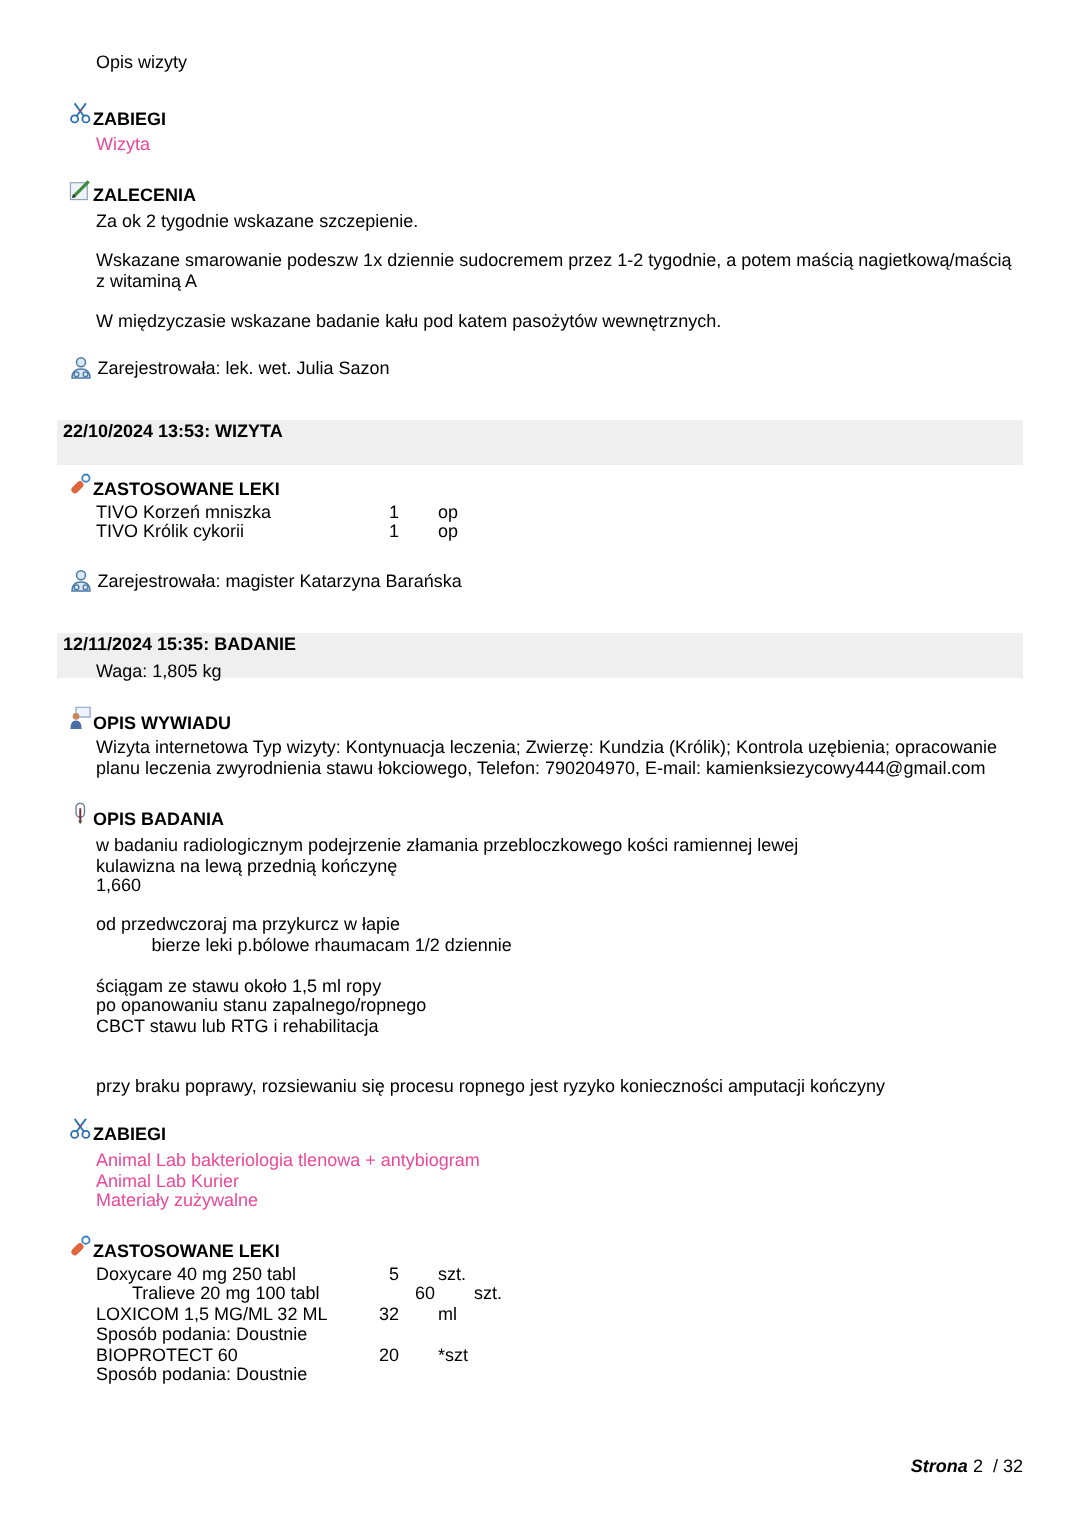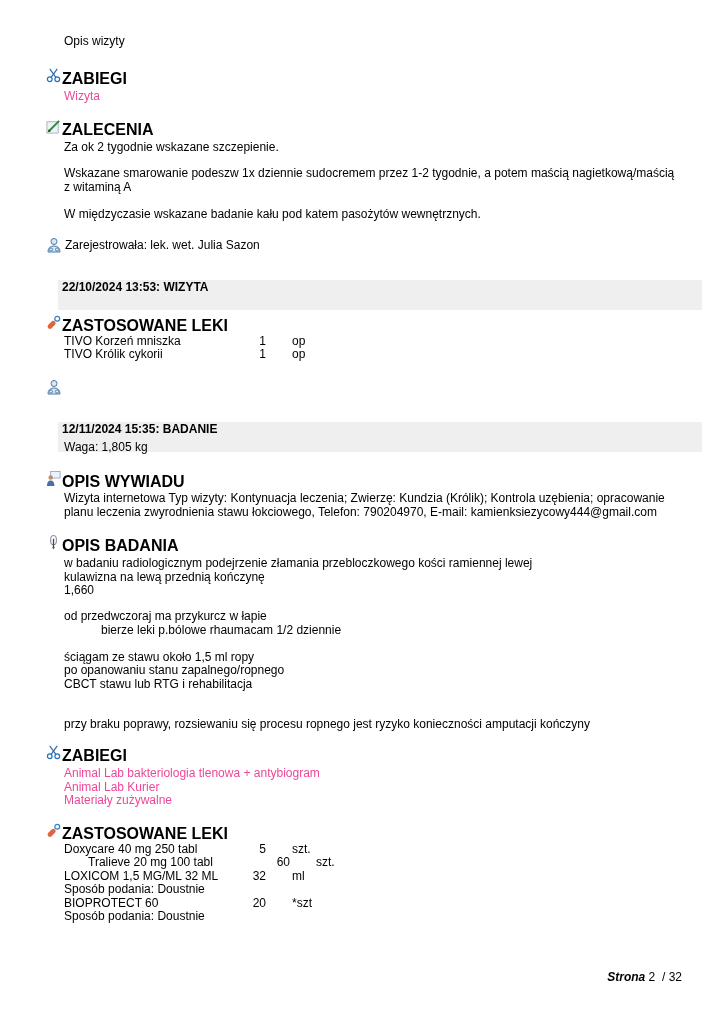--- a/index.html
+++ b/index.html
@@ -2,26 +2,26 @@
 <html><head>
   <meta charset="utf-8">
   <style>
     html, body { margin: 0; padding: 0; background: #ffffff; }
     body {
       width: 724px; height: 1024px; position: relative; overflow: hidden;
       font-family: "Liberation Sans", sans-serif; font-size: 12px; color: #000;
     }
     .txt { position: absolute; left: 64px; line-height: 14px; white-space: nowrap; }
     .blue { color: #ec4899; }
-    .sec-title { position: absolute; left: 46px; font-weight: bold; font-size: 16px; line-height: 14px; white-space: nowrap; display: flex; align-items: center; }
+    .sec-title { position: absolute; left: 46px; font-weight: bold; font-size: 12px; line-height: 14px; white-space: nowrap; display: flex; align-items: center; }
     .sec-title .ico { width: 15px; height: 15px; display: inline-block; margin-right: 1px; position: relative; top: -3px; }
     .reg { position: absolute; left: 46px; line-height: 14px; white-space: nowrap; display: flex; align-items: center; }
     .reg .ico { width: 16px; height: 16px; display: inline-block; margin-right: 3px; }
     .bar {
-      position: absolute; left: 58px; width: 644px; height: 30px; background: #efefef;
+      position: absolute; left: 38px; width: 644px; height: 30px; background: #efefef;
       font-weight: bold; line-height: 15px; padding-left: 4px; box-sizing: border-box;
     }
     .med-row { position: absolute; left: 64px; height: 13px; line-height: 13px; width: 300px; white-space: nowrap; }
     .med-row .name { position: absolute; left: 0; }
     .med-row .qty { position: absolute; right: 98px; text-align: right; }
     .med-row .unit { position: absolute; left: 228px; }
     .footer { position: absolute; right: 42px; top: 970px; font-size: 12px; font-weight: bold; }
     .footer i { font-style: italic; }
     .footer span.n { font-weight: normal; }
   </style>
@@ -85,20 +85,21 @@
   <span class="unit">op</span>
 </div>
 
 <div class="reg" style="top:379px;">
   <svg class="ico" viewBox="0 0 16 16">
     <circle cx="8" cy="4.5" r="3" fill="#dbe7f3" stroke="#4a7aa8" stroke-width="1"></circle>
     <path d="M2,15 Q2,9 8,9 Q14,9 14,15 Z" fill="#dbe7f3" stroke="#4a7aa8" stroke-width="1"></path>
     <circle cx="5" cy="12.5" r="1.6" fill="none" stroke="#4a7aa8" stroke-width="0.9"></circle>
     <circle cx="11" cy="12.5" r="1.6" fill="none" stroke="#4a7aa8" stroke-width="0.9"></circle>
   </svg>
+  <span>Zarejestrowała: magister Katarzyna Barańska</span>
 </div>
 
 <div class="bar" style="top:422px;">12/11/2024 15:35: BADANIE</div>
 <div class="txt" style="top:440px;">Waga: 1,805 kg</div>
 
 <div class="sec-title" style="top:474px;">
   <svg class="ico" viewBox="0 0 16 16">
     <rect x="5" y="0.5" width="10" height="7" fill="#eef3fb" stroke="#7a9cc8" stroke-width="0.8"></rect>
     <circle cx="5" cy="7" r="2.4" fill="#c98a5a"></circle>
     <path d="M1,16 Q1,10 5,10 Q9,10 9,16 Z" fill="#4a6fa5"></path>

